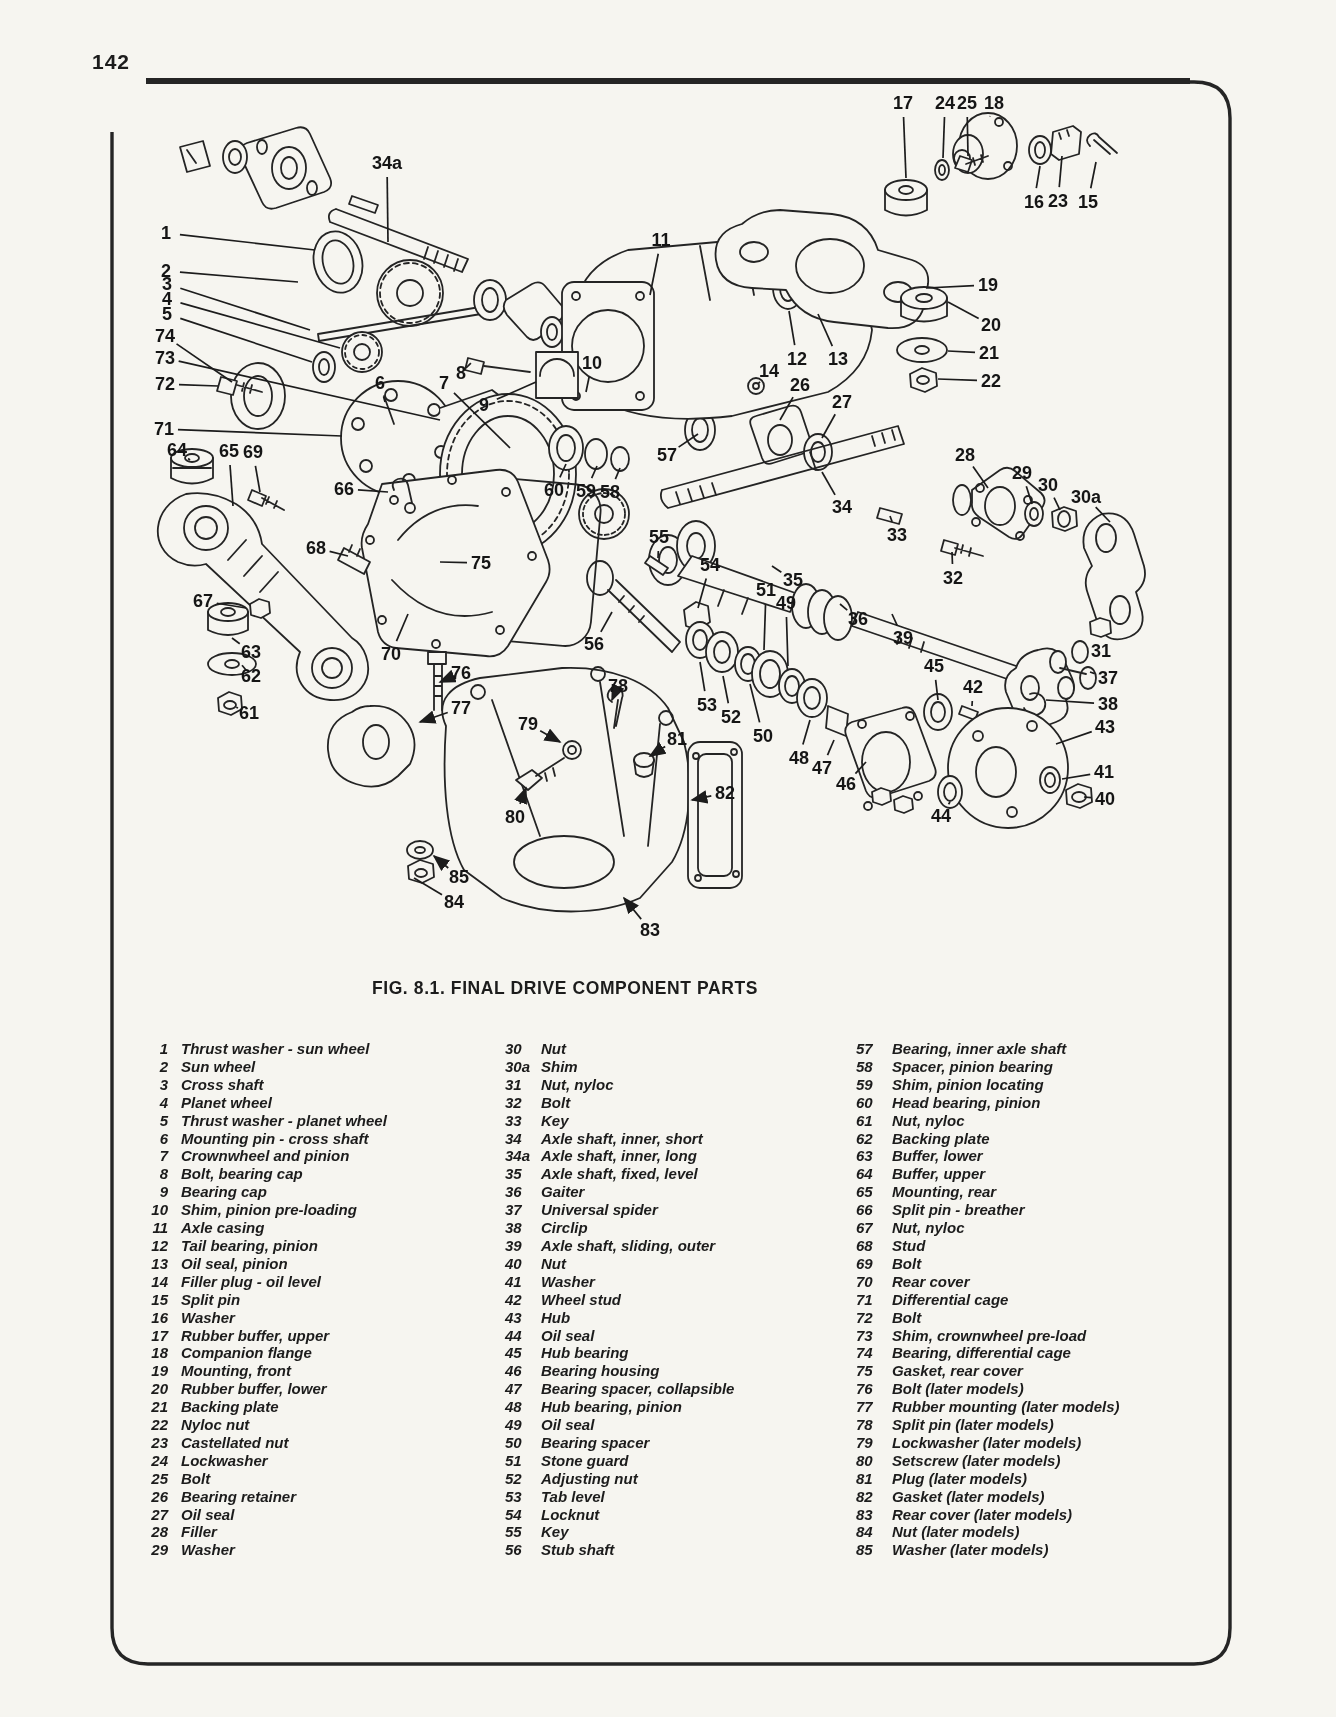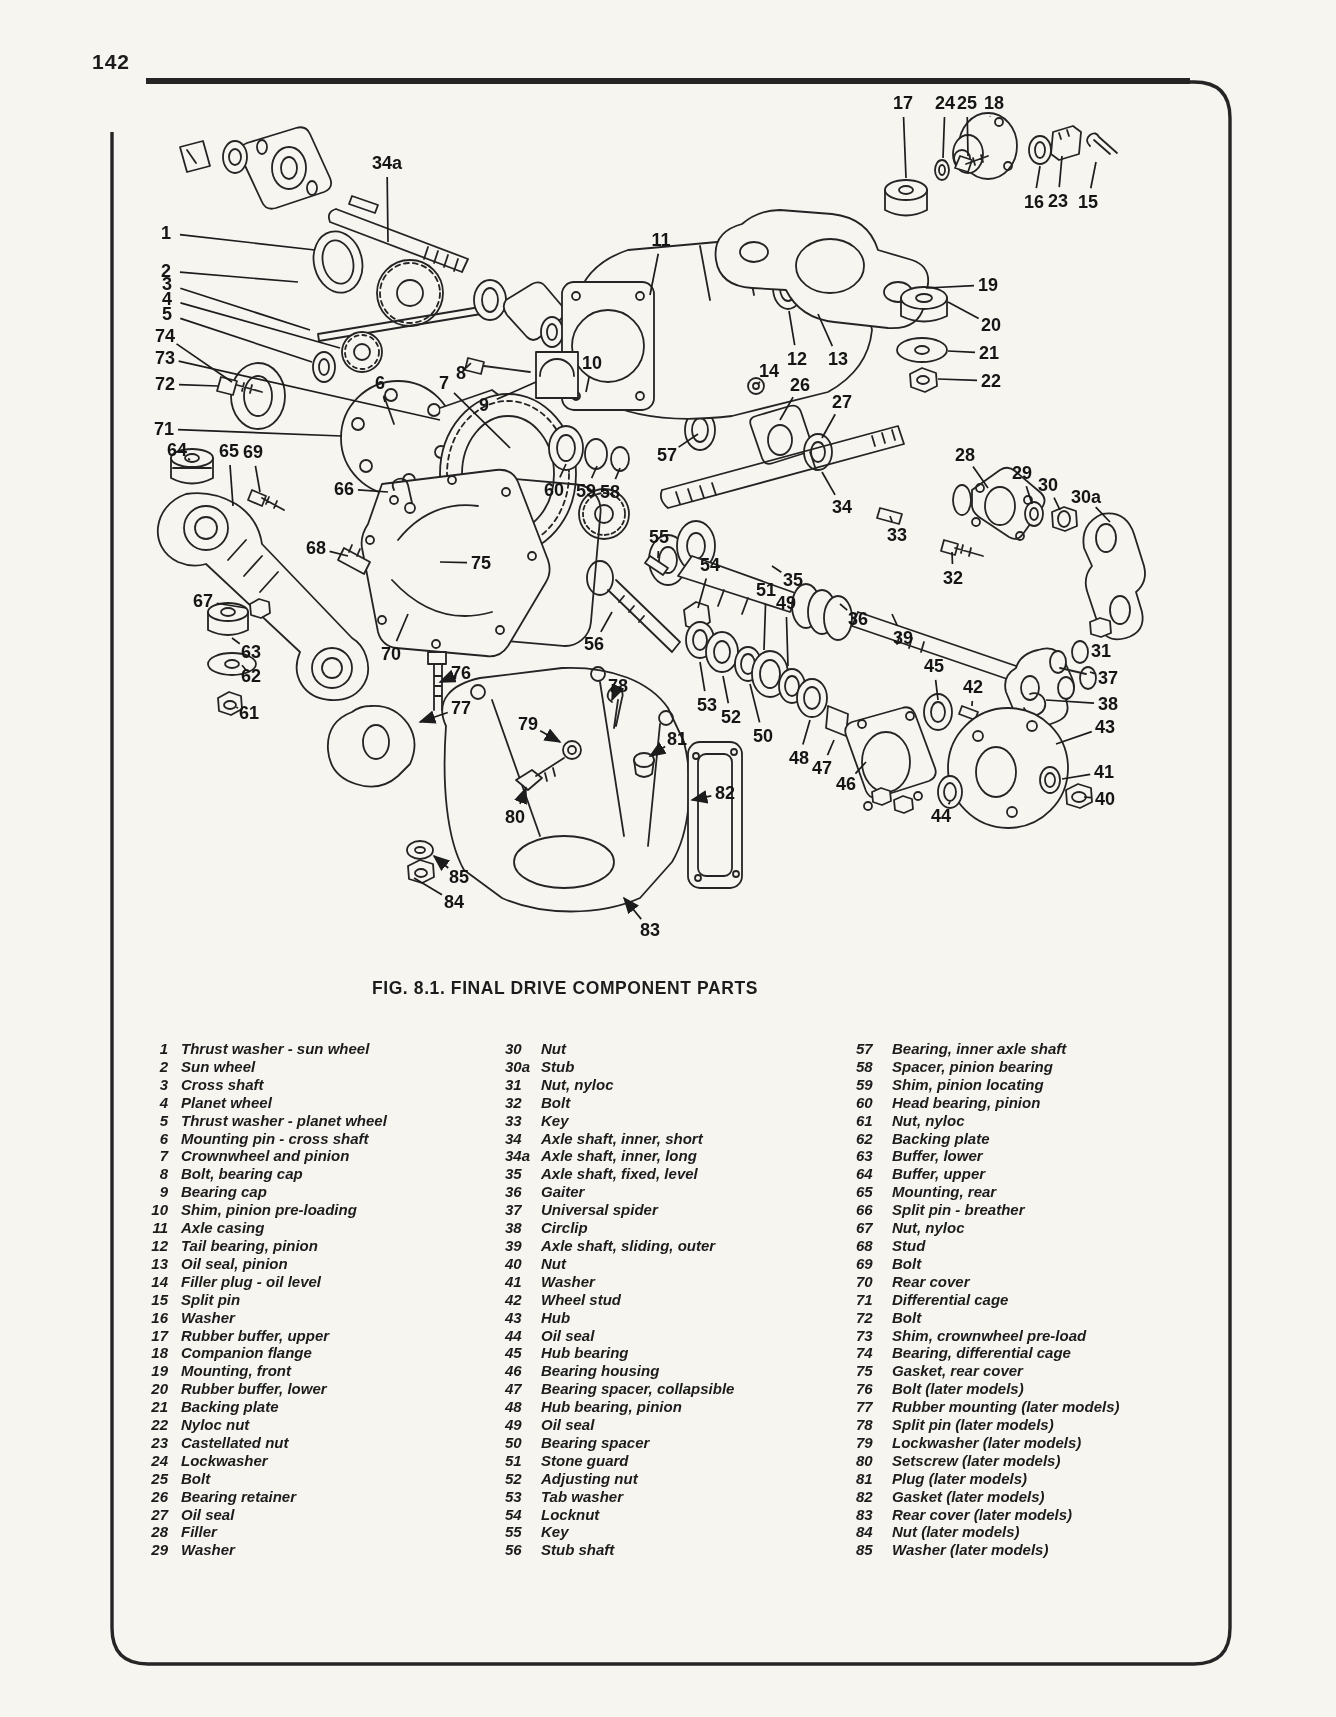--- a/index.html
+++ b/index.html
@@ -628,21 +628,21 @@
           <span class="pname">Washer</span>
         </div>
       </div>
     <div class="col col2">
         <div class="prow">
           <span class="pnum">30</span>
           <span class="pname">Nut</span>
         </div>
         <div class="prow">
           <span class="pnum">30a</span>
-          <span class="pname">Stub</span>
+          <span class="pname">Shim</span>
         </div>
         <div class="prow">
           <span class="pnum">31</span>
           <span class="pname">Nut, nyloc</span>
         </div>
         <div class="prow">
           <span class="pnum">32</span>
           <span class="pname">Bolt</span>
         </div>
         <div class="prow">
@@ -724,21 +724,21 @@
         <div class="prow">
           <span class="pnum">51</span>
           <span class="pname">Stone guard</span>
         </div>
         <div class="prow">
           <span class="pnum">52</span>
           <span class="pname">Adjusting nut</span>
         </div>
         <div class="prow">
           <span class="pnum">53</span>
-          <span class="pname">Tab washer</span>
+          <span class="pname">Tab level</span>
         </div>
         <div class="prow">
           <span class="pnum">54</span>
           <span class="pname">Locknut</span>
         </div>
         <div class="prow">
           <span class="pnum">55</span>
           <span class="pname">Key</span>
         </div>
         <div class="prow">

